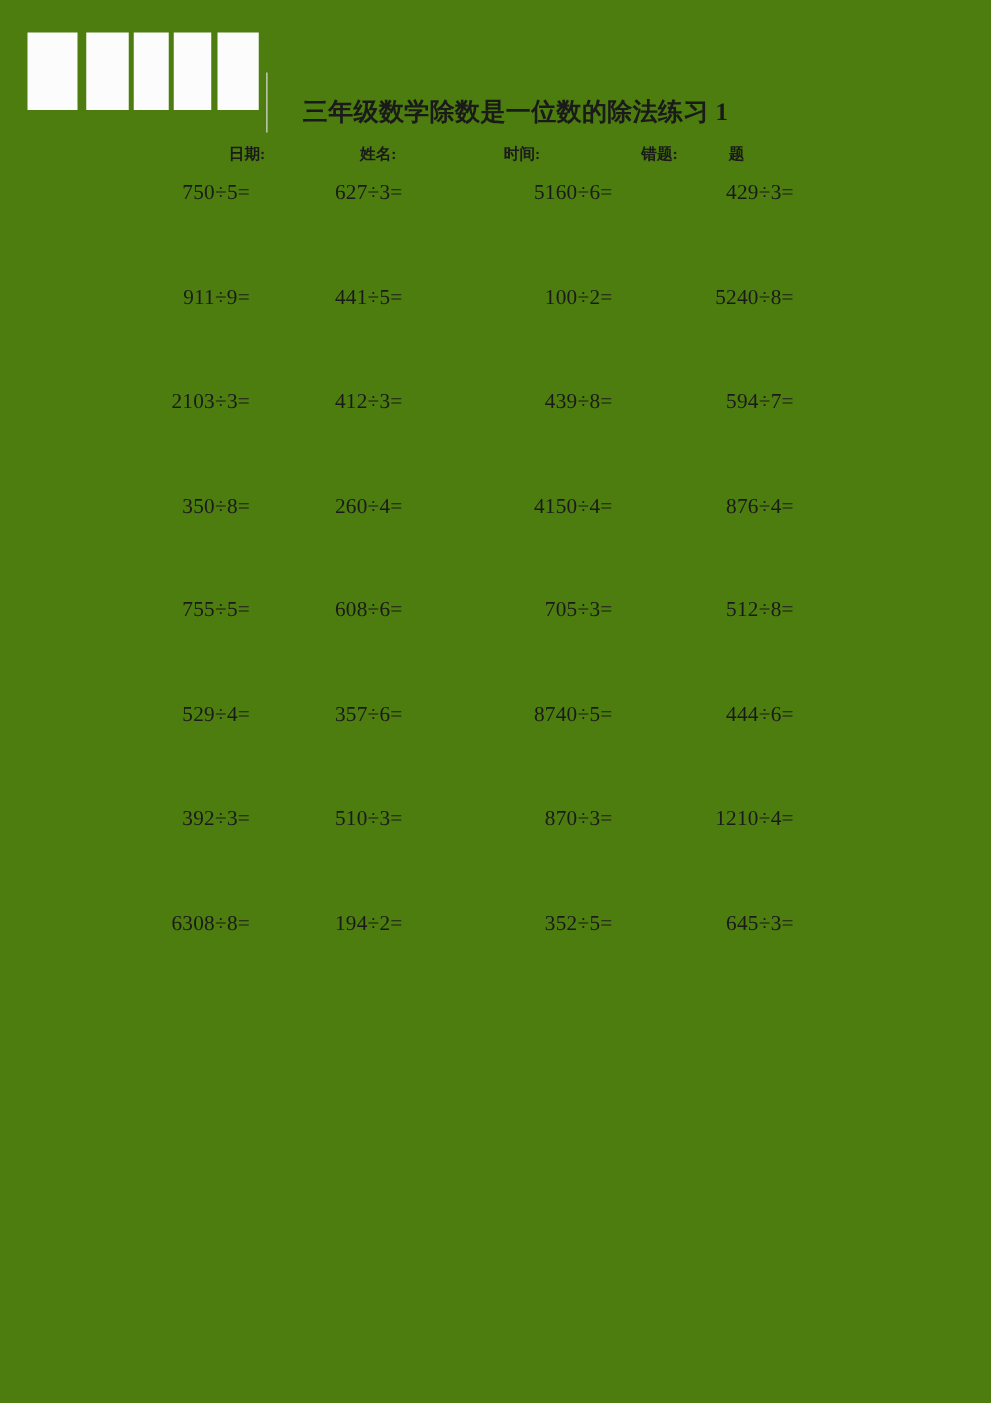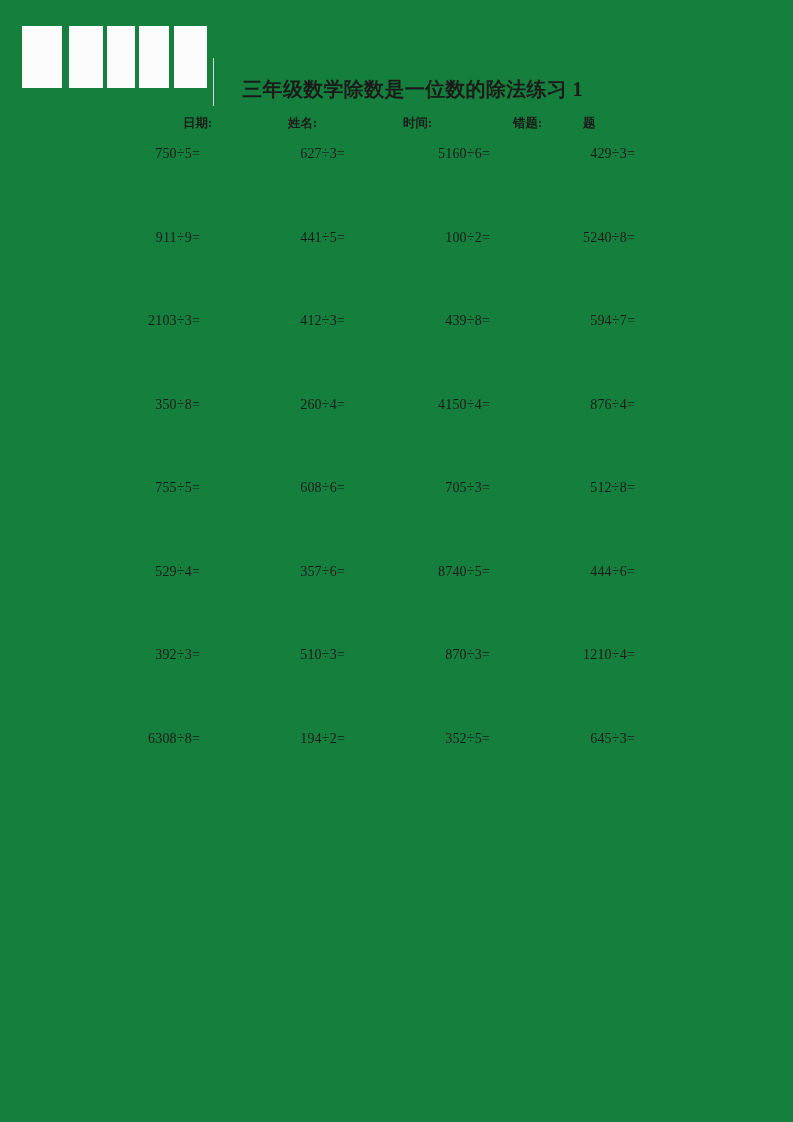--- a/index.html
+++ b/index.html
@@ -9,21 +9,21 @@
     background: #ffffff;
   }
   body {
     font-family: "Liberation Serif", "DejaVu Serif", serif;
     color: #1a1a1a;
   }
   #page {
     position: relative;
     width: 793px;
     height: 1122px;
-    background: #15803d;
+    background: #4d7c0f;
     overflow: hidden;
   }
 
   
   #scan-artifact {
     position: absolute;
     left: 22px;
     top: 26px;
     width: 185px;
     height: 62px;
@@ -96,28 +96,28 @@
     top: 144px;
     width: 793px;
   }
   .problem-row {
     position: relative;
     height: 83.5px;
   }
   .problem-cell {
     position: absolute;
     top: 0;
-    font-size: 14px;
+    font-size: 17px;
     line-height: 20px;
     white-space: nowrap;
     letter-spacing: 0.2px;
   }
   
   .col-0 { left: 100px; width: 100px; text-align: right; }
-  .col-1 { left: 245px; width: 100px; text-align: right; font-family: Liberation Serif, serif; }
+  .col-1 { left: 245px; width: 100px; text-align: center; font-family: Liberation Serif, serif; }
   .col-2 { left: 390px; width: 100px; text-align: right; }
   .col-3 { left: 535px; width: 100px; text-align: right; }
 
   
   .nudge-right { padding-left: 14px; }
 </style>
 </head>
 <body>
 
 <div id="page">

